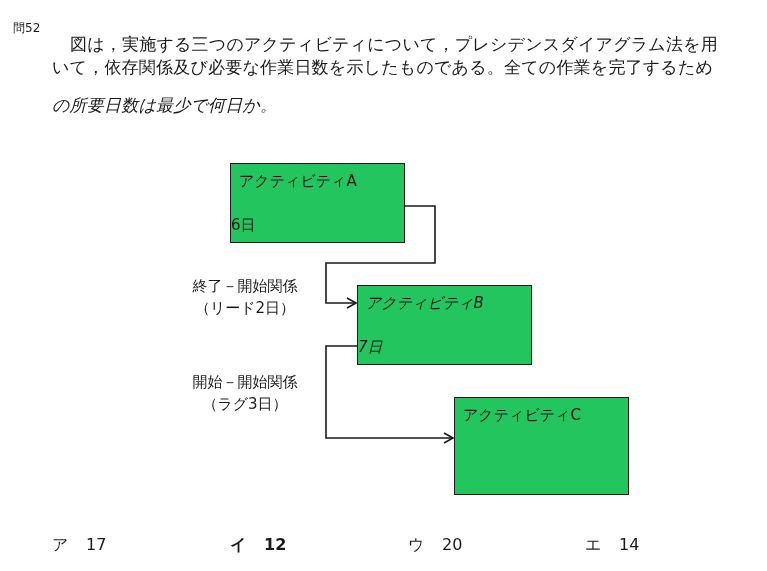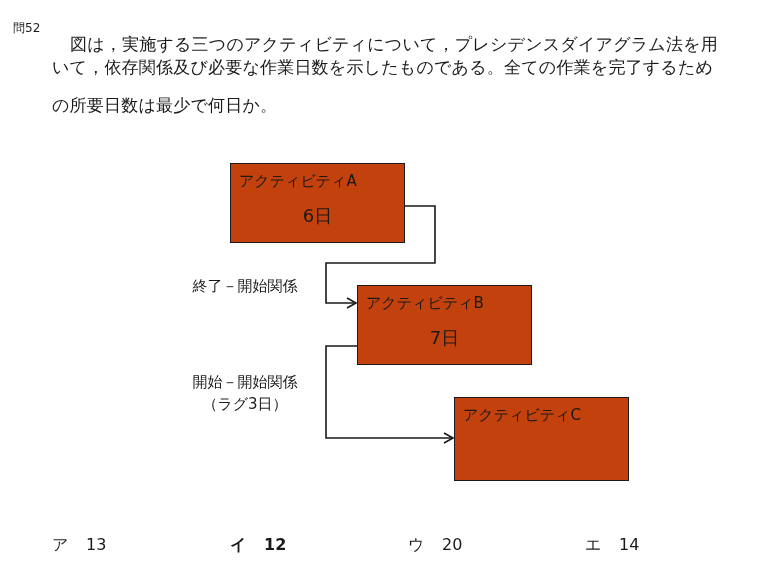--- a/index.html
+++ b/index.html
@@ -27,37 +27,37 @@
       left: 13px;
       top: 18px;
       font-size: 12px;
       line-height: 20px;
       white-space: nowrap;
     }
     .box {
       position: absolute;
       border: 1.6px solid #1a1a1a;
       box-sizing: border-box;
-      background: #c2410c;
+      background: #22c55e;
     }
     .box .name {
       position: absolute;
       left: 8px;
       top: 8px;
       font-size: 15px;
       line-height: 18px;
       white-space: nowrap;
     }
     .box .days {
       position: absolute;
       left: 0;
       right: 0;
-      top: 43px;
-      text-align: center;
-      font-size: 18px;
+      top: 52px;
+      text-align: left;
+      font-size: 15px;
       line-height: 18px;
     }
     .rel-label {
       position: absolute;
       font-size: 15px;
       line-height: 22px;
       text-align: center;
       white-space: nowrap;
       width: 130px;
     }
@@ -80,59 +80,60 @@
       display: inline-block;
       width: 34px;
     }
   </style>
 </head>
 <body>
 
 <div class="qnum">問52</div>
 <div class="qline" style="left:70px; top:18px;margin-top:16px;">図は，実施する三つのアクティビティについて，プレシデンスダイアグラム法を用</div>
 <div class="qline" style="left:52px; top:57px;text-align:center;">いて，依存関係及び必要な作業日数を示したものである。全ての作業を完了するため</div>
-<div class="qline" style="left:52px; top:95px;">の所要日数は最少で何日か。</div>
+<div class="qline" style="left:52px; top:95px;font-style:italic;">の所要日数は最少で何日か。</div>
 
 <svg class="connectors" viewBox="0 0 767 571">
   <defs>
     <marker id="arrowhead" markerWidth="12" markerHeight="12" refX="10" refY="6" orient="auto" markerUnits="userSpaceOnUse">
       <path d="M1,1 L10,6 L1,11" fill="none" stroke="#1a1a1a" stroke-width="1.6"></path>
     </marker>
   </defs>
 
   <polyline points="404,206 435,206 435,263 326,263 326,303 356,303" fill="none" stroke="#1a1a1a" stroke-width="1.6" marker-end="url(#arrowhead)"></polyline>
 
   <polyline points="357,346 326,346 326,438 453,438" fill="none" stroke="#1a1a1a" stroke-width="1.6" marker-end="url(#arrowhead)"></polyline>
 </svg>
 
 <div class="box" style="left:230px; top:163px; width:175px; height:80px;">
   <div class="name">アクティビティA</div>
   <div class="days">6日</div>
 </div>
 
-<div class="box" style="left:357px; top:285px; width:175px; height:80px;">
+<div class="box" style="left:357px; top:285px; width:175px; height:80px;font-style:italic;">
   <div class="name">アクティビティB</div>
   <div class="days">7日</div>
 </div>
 
-<div class="box" style="left:454px; top:397px; width:175px; height:84px;">
+<div class="box" style="left:454px; top:397px; width:175px; height:98px;">
   <div class="name">アクティビティC</div>
 </div>
 
 <div class="rel-label" style="left:180px; top:275px;">
   <div>終了－開始関係</div>
+  <div>（リード2日）</div>
 </div>
 
 <div class="rel-label" style="left:180px; top:371px;">
   <div>開始－開始関係</div>
   <div>（ラグ3日）</div>
 </div>
 
 <div class="choice" style="left:52px;">
-  <span class="mark">ア</span><span>13</span>
+  <span class="mark">ア</span><span>17</span>
 </div>
 <div class="choice" style="left:230px;font-weight:bold;">
   <span class="mark">イ</span><span>12</span>
 </div>
 <div class="choice" style="left:408px;">
   <span class="mark">ウ</span><span>20</span>
 </div>
 <div class="choice" style="left:585px;">
   <span class="mark">エ</span><span>14</span>
 </div>

